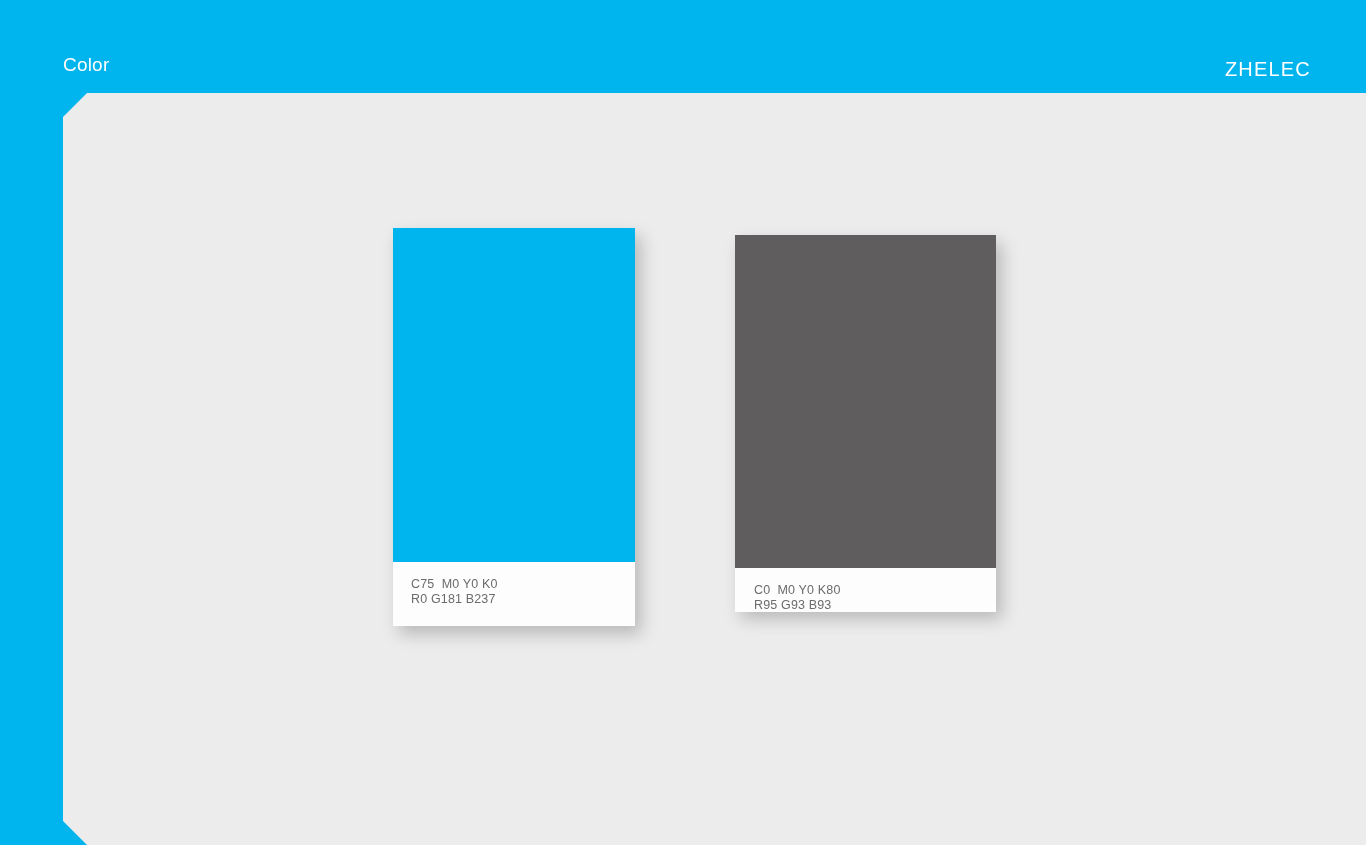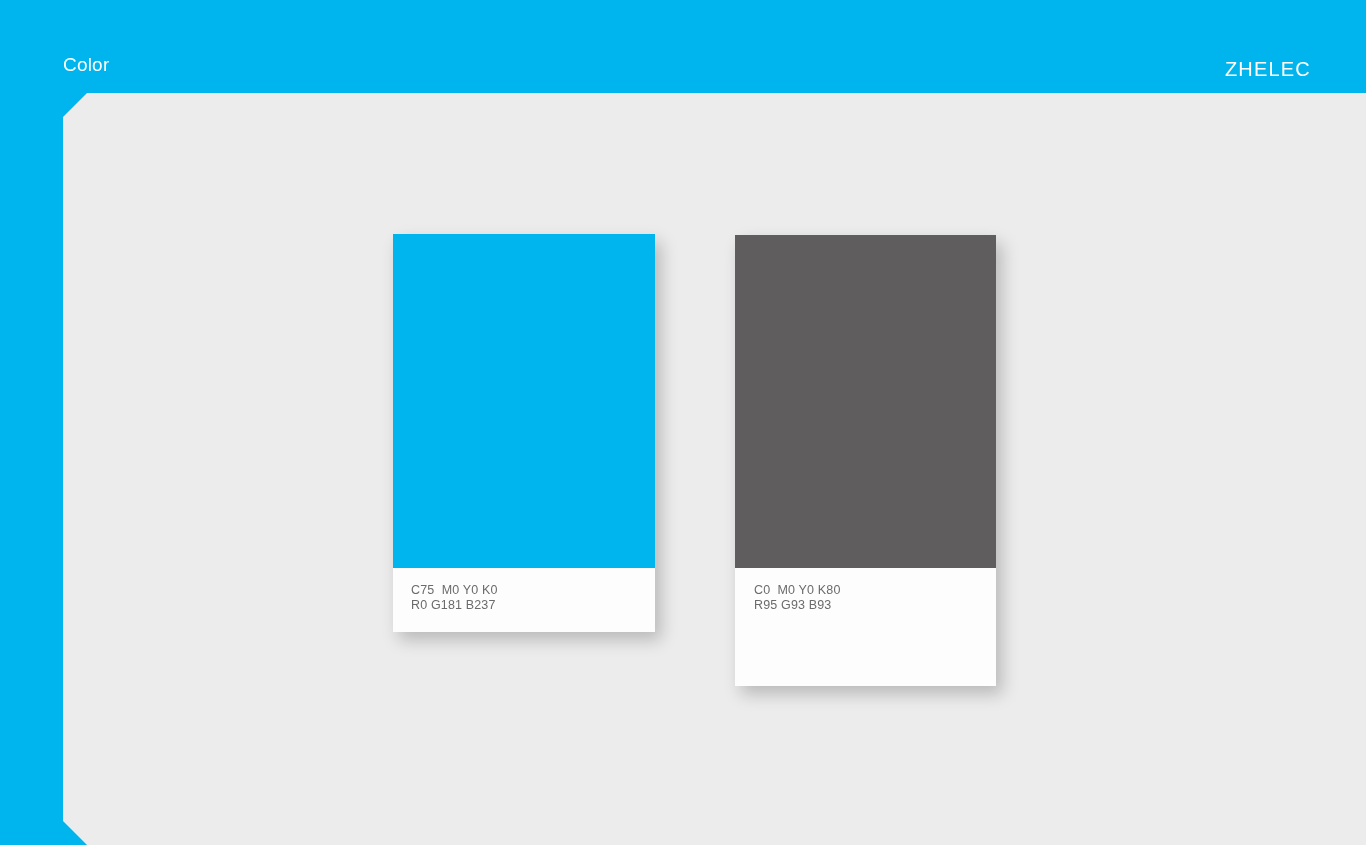--- a/index.html
+++ b/index.html
@@ -84,30 +84,30 @@
     position:absolute;
     background:#ffffff;
     box-shadow:6px 8px 16px rgba(0,0,0,0.22);
     z-index:4;
     display:flex;
     flex-direction:column;
   }
 
   .swatch-card.card-1 {
     left:393px;
-    top:234px;
-    width:262px;
+    top:228px;
+    width:242px;
     height:398px;
   }
 
   .swatch-card.card-2 {
     left:735px;
     top:235px;
     width:261px;
-    height:451px;
+    height:376px;
   }
 
   .swatch-chip {
     width:100%;
     height:334px;
     flex:none;
   }
 
   .swatch-card.card-2 .swatch-chip { height:333px; }
 

